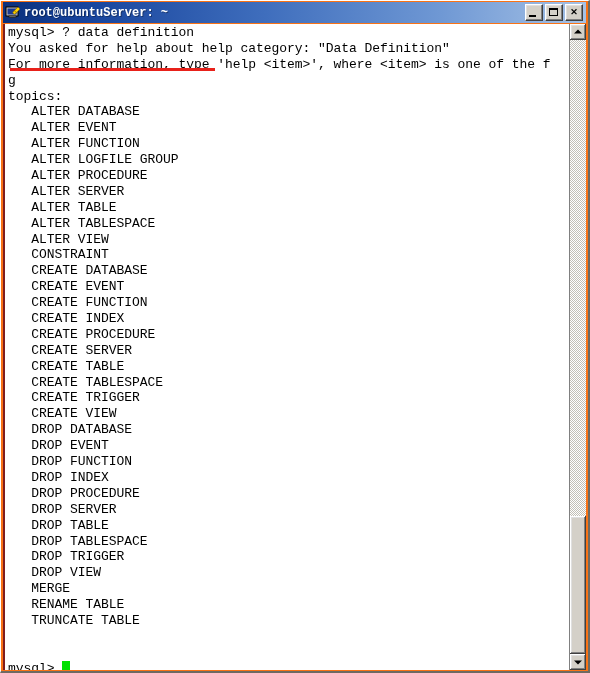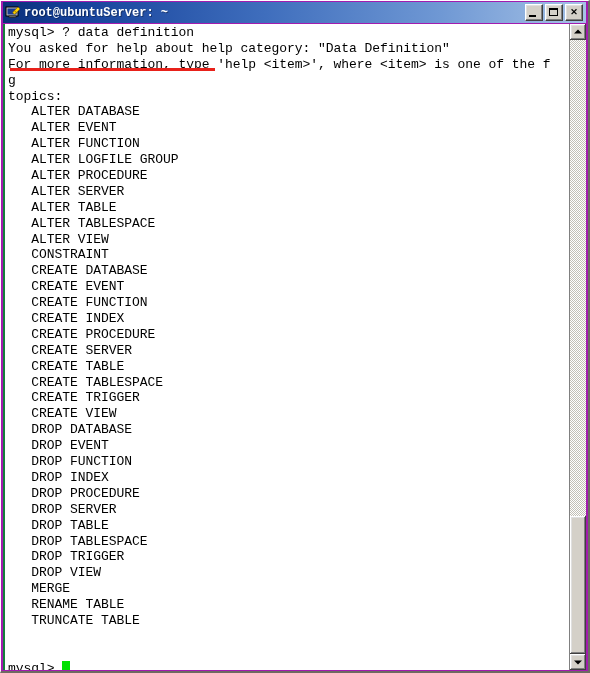--- a/index.html
+++ b/index.html
@@ -15,21 +15,21 @@
   }
 
   
   #window {
     position: absolute;
     left: 0;
     top: 0;
     width: 590px;
     height: 673px;
     box-sizing: border-box;
-    background: #a21caf;
+    background: #f97316;
     border-left: 1px solid #ffffff;
     border-top: 1px solid #ffffff;
     border-right: 2px solid #6e6a62;
     border-bottom: 2px solid #6e6a62;
   }
 
   
   #titlebar {
     position: absolute;
     left: 2px;
@@ -121,21 +121,21 @@
   }
   #term {
     position: absolute;
     left: 0;
     top: 0;
     width: 566px;
     height: 646px;
     background: #ffffff;
     overflow: hidden;
     box-sizing: border-box;
-    border-left: 2px solid #15803d;
+    border-left: 2px solid #7f1d1d;
   }
   #term-inner {
     position: absolute;
     left: 3px;
     top: 1px;
     right: 0;
     color: #000000;
     font-family: "Liberation Mono", "DejaVu Sans Mono", monospace;
     font-size: 13px;
     line-height: 15.9px;

